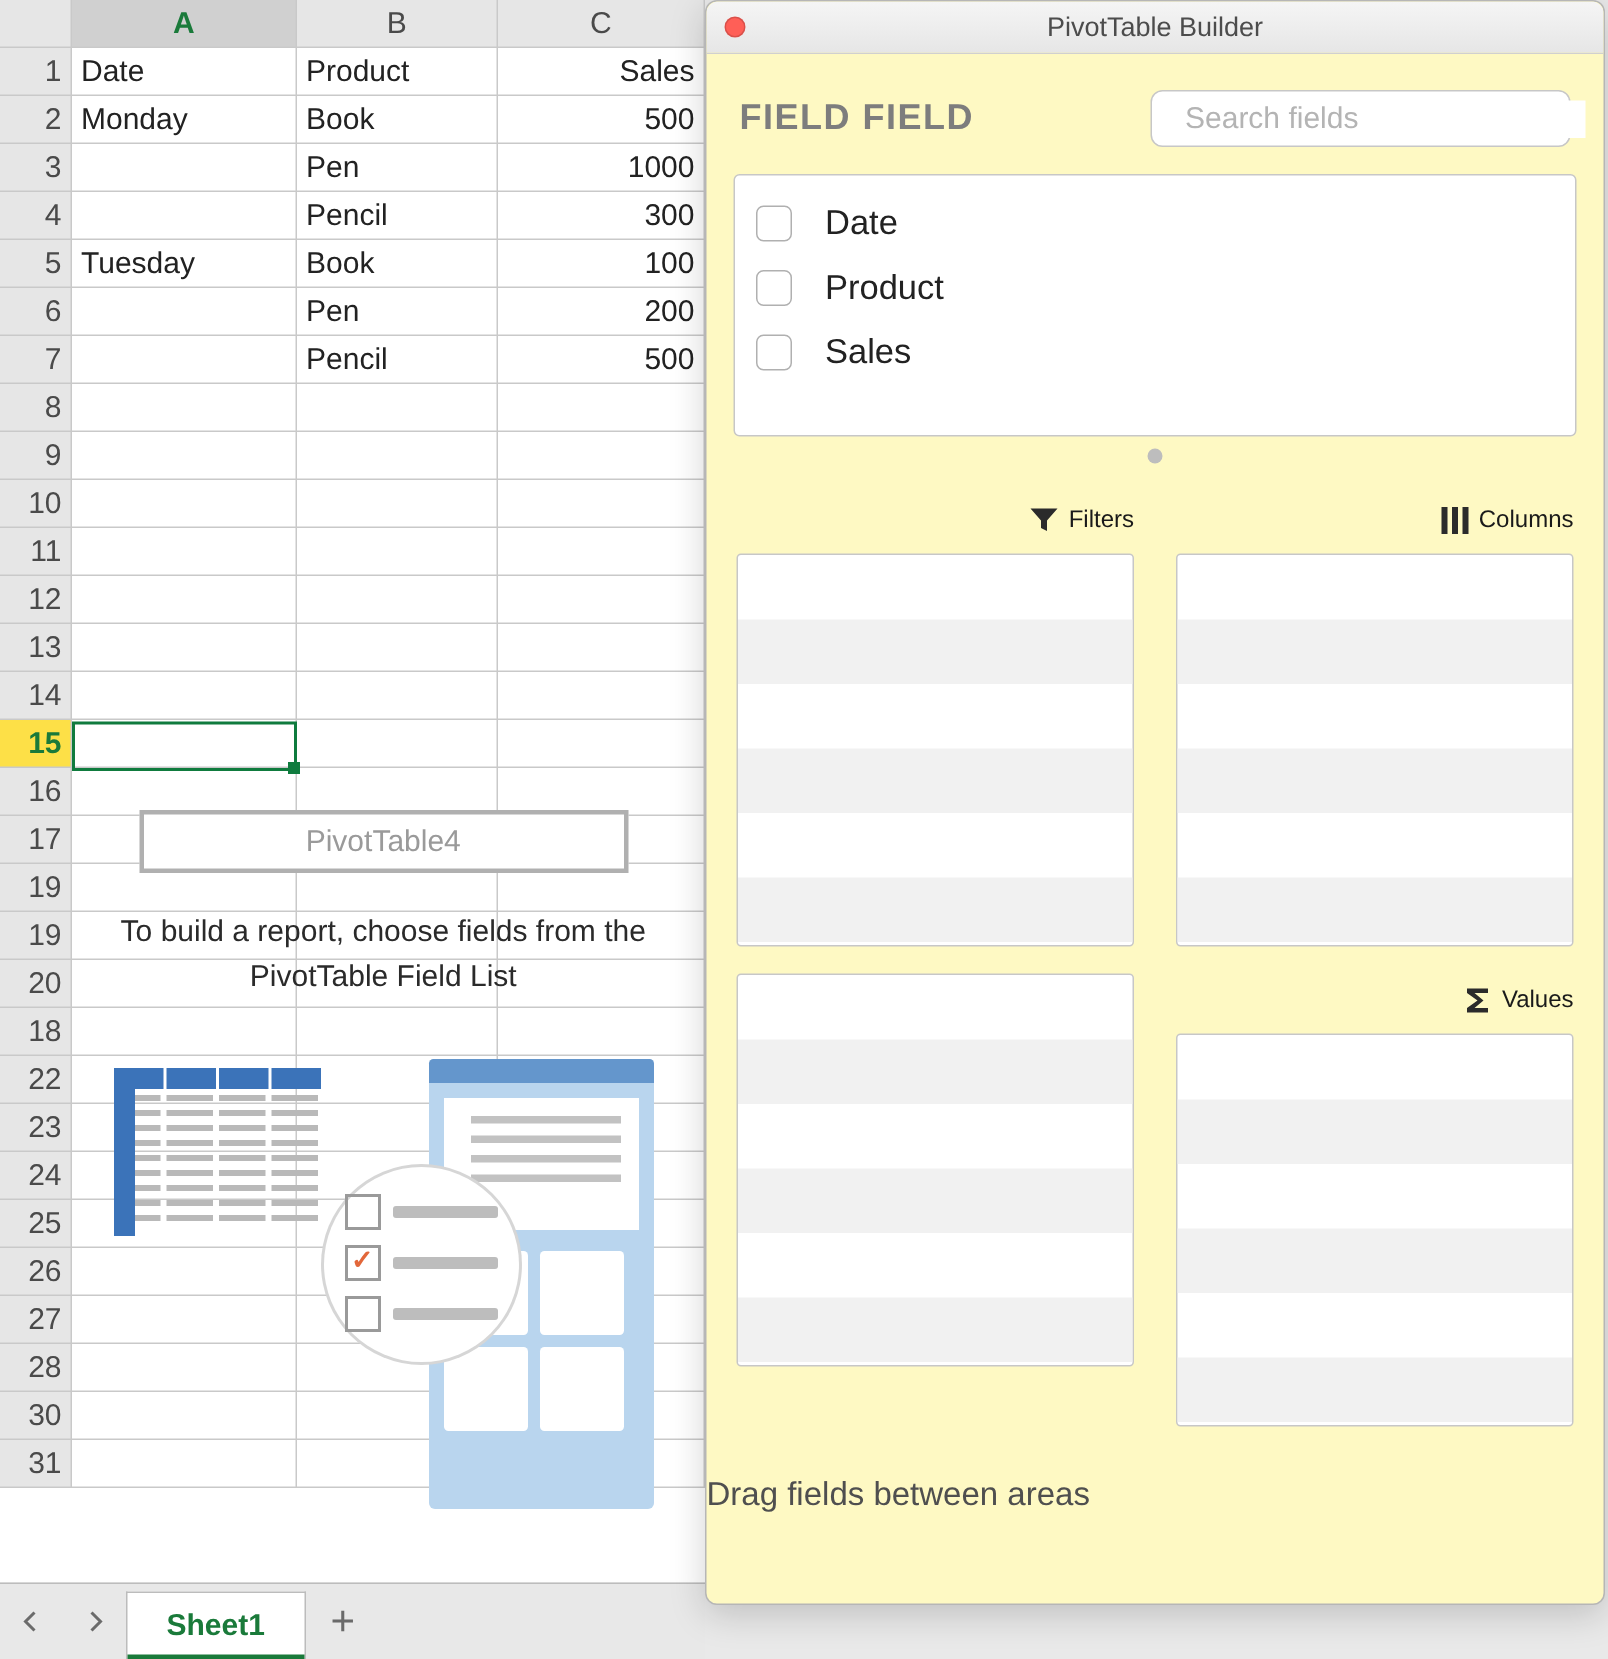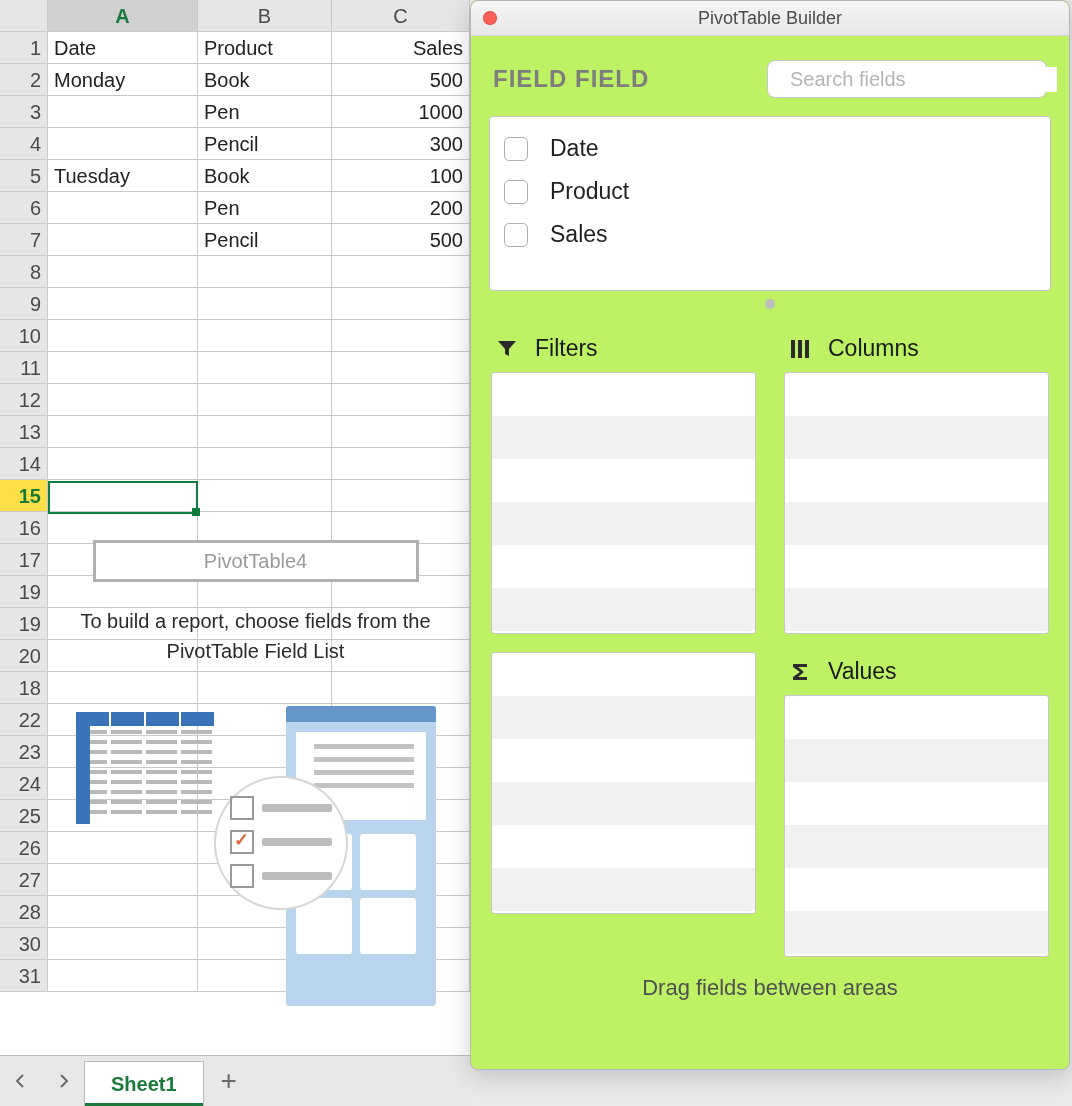--- a/index.html
+++ b/index.html
@@ -190,21 +190,21 @@
   .tab-add {
     width: 50px; height: 50px;
     display:flex; align-items:center; justify-content:center;
     font-size: 28px; color:#6a6a6a;
   }
   
   .builder {
     position: absolute;
     left: 470px; top: 0;
     width: 600px; height: 1070px;
-    background: #bef264;
+    background: #fef9c3;
     border: 1px solid #b6b6b6;
     border-radius: 8px;
     box-sizing: border-box;
     box-shadow: 0 6px 24px rgba(0,0,0,.18);
     z-index: 20;
   }
   .titlebar {
     height: 34px;
     text-align: center;
     line-height: 34px;
@@ -272,42 +272,44 @@
   }
   .zones {
     display: grid;
     grid-template-columns: 1fr 1fr;
     grid-template-rows: auto auto;
     gap: 18px 28px;
     padding: 14px 20px 0 20px;
   }
   .zone-h {
     display:flex; align-items:center;
-    gap: 16px;
-    font-size: 23px;
+    gap: 4px;
+    font-size: 16px;
     color: #1a1a1a;
     padding: 6px 0 10px 4px;
+    justify-content: flex-end;
   }
   .zone-h svg { width: 24px; height: 24px; }
   .drop {
     height: 260px;
     border: 1px solid #c7c7c7;
     background: #fff;
     border-radius: 3px;
     overflow: hidden;
   }
   .drop .stripe {
     height: 43px;
   }
   .drop .stripe:nth-child(even) { background: #f1f1f1; }
   .drag-hint {
-    text-align: center;
+    text-align: left;
     color: #4f4f4f;
     font-size: 22px;
     padding: 18px 0 10px 0;
+    margin-top: 14px;
   }
 </style>
 </head>
 <body>
 
 <div class="workspace">
 
   <div class="sheet-area">
 
     <div class="grid" id="grid">

